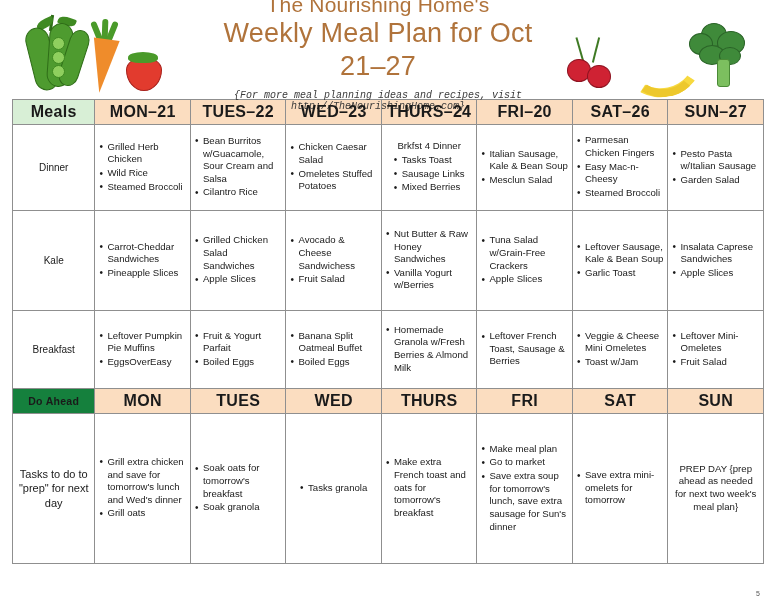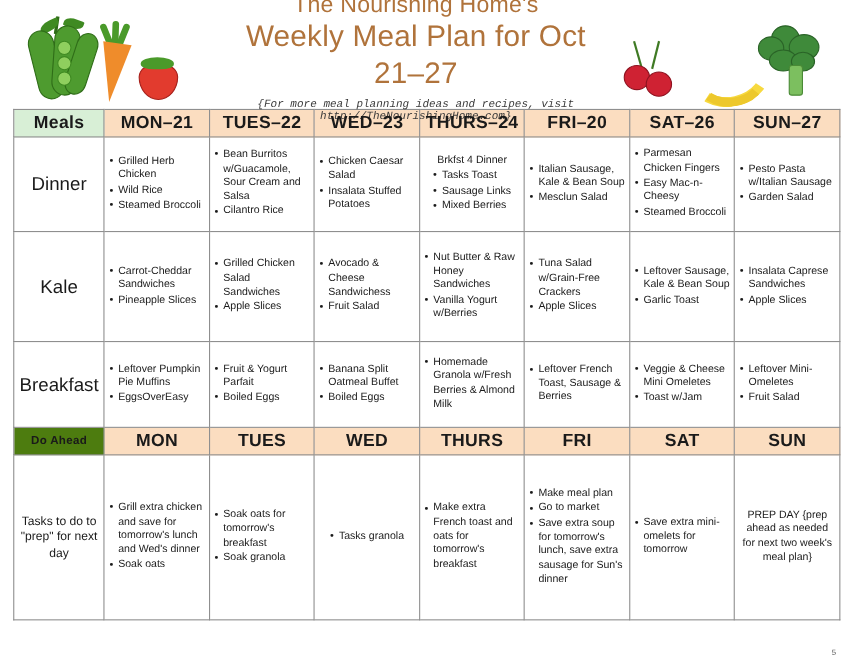--- a/index.html
+++ b/index.html
@@ -89,27 +89,27 @@
     color: #1a1a1a;
     letter-spacing: 0.3px;
   }
   .hdr-meals {
     background: #d8efd6;
   }
   .hdr-day {
     background: #fbddc0;
   }
   .hdr-doahead {
-    background: #4d7c0f;
+    background: #15803d;
     font-size: 10.5px;
   }
   .rowlabel {
     width: 82px;
     text-align: center;
-    font-size: 17px;
+    font-size: 10px;
     color: #1a1a1a;
     background: #ffffff;
   }
   .cell {
     font-size: 9.6px;
     line-height: 1.32;
     color: #1a1a1a;
     text-align: center;
     vertical-align: middle;
   }
@@ -376,21 +376,21 @@
       <th class="hdr hdr-day">THURS–24</th>
       <th class="hdr hdr-day">FRI–20</th>
       <th class="hdr hdr-day">SAT–26</th>
       <th class="hdr hdr-day">SUN–27</th>
     </tr>
 
     <tr class="dinner-row">
       <td class="rowlabel">Dinner</td>
       <td class="cell"><ul><li>Grilled Herb Chicken</li><li>Wild Rice</li><li>Steamed Broccoli</li></ul></td>
       <td class="cell"><ul><li>Bean Burritos w/Guacamole, Sour Cream and Salsa</li><li>Cilantro Rice</li></ul></td>
-      <td class="cell"><ul><li>Chicken Caesar Salad</li><li>Insalata Stuffed Potatoes</li></ul></td>
+      <td class="cell"><ul><li>Chicken Caesar Salad</li><li>Omeletes Stuffed Potatoes</li></ul></td>
       <td class="cell"><ul><li class="no-bullet" data-no-bullet="true" style="padding-left: 0px; text-align: center; list-style: none;">Brkfst 4 Dinner</li><li>Tasks Toast</li><li>Sausage Links</li><li>Mixed Berries</li></ul></td>
       <td class="cell"><ul><li>Italian Sausage, Kale &amp; Bean Soup</li><li>Mesclun Salad</li></ul></td>
       <td class="cell"><ul><li>Parmesan Chicken Fingers</li><li>Easy Mac-n-Cheesy</li><li>Steamed Broccoli</li></ul></td>
       <td class="cell"><ul><li>Pesto Pasta w/Italian Sausage</li><li>Garden Salad</li></ul></td>
     </tr>
 
     <tr class="lunch-row">
       <td class="rowlabel">Kale</td>
       <td class="cell"><ul><li>Carrot-Cheddar Sandwiches</li><li>Pineapple Slices</li></ul></td>
       <td class="cell"><ul><li>Grilled Chicken Salad Sandwiches</li><li>Apple Slices</li></ul></td>
@@ -418,21 +418,21 @@
       <th class="hdr hdr-day">TUES</th>
       <th class="hdr hdr-day">WED</th>
       <th class="hdr hdr-day">THURS</th>
       <th class="hdr hdr-day">FRI</th>
       <th class="hdr hdr-day">SAT</th>
       <th class="hdr hdr-day">SUN</th>
     </tr>
 
     <tr class="prep-row">
       <td class="rowlabel">Tasks to do to "prep" for next day</td>
-      <td class="cell"><ul><li>Grill extra chicken and save for tomorrow's lunch and Wed's dinner</li><li>Soak oats</li></ul></td>
+      <td class="cell"><ul><li>Grill extra chicken and save for tomorrow's lunch and Wed's dinner</li><li>Grill oats</li></ul></td>
       <td class="cell"><ul><li>Soak oats for tomorrow's breakfast</li><li>Soak granola</li></ul></td>
       <td class="cell"><ul><li>Tasks granola</li></ul></td>
       <td class="cell"><ul><li>Make extra French toast and oats for tomorrow's breakfast</li></ul></td>
       <td class="cell"><ul><li>Make meal plan</li><li>Go to market</li><li>Save extra soup for tomorrow's lunch, save extra sausage for Sun's dinner</li></ul></td>
       <td class="cell"><ul><li>Save extra mini-omelets for tomorrow</li></ul></td>
       <td class="cell"><ul><li class="no-bullet" data-no-bullet="true" style="padding-left: 0px; text-align: center; list-style: none;">PREP DAY {prep ahead as needed for next two week's meal plan}</li></ul></td>
     </tr>
   </tbody>
     </table>
 

